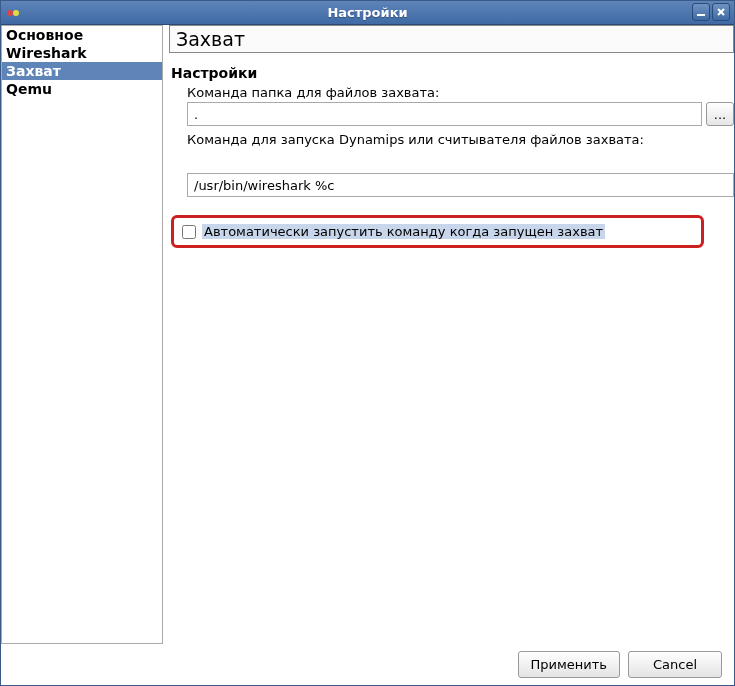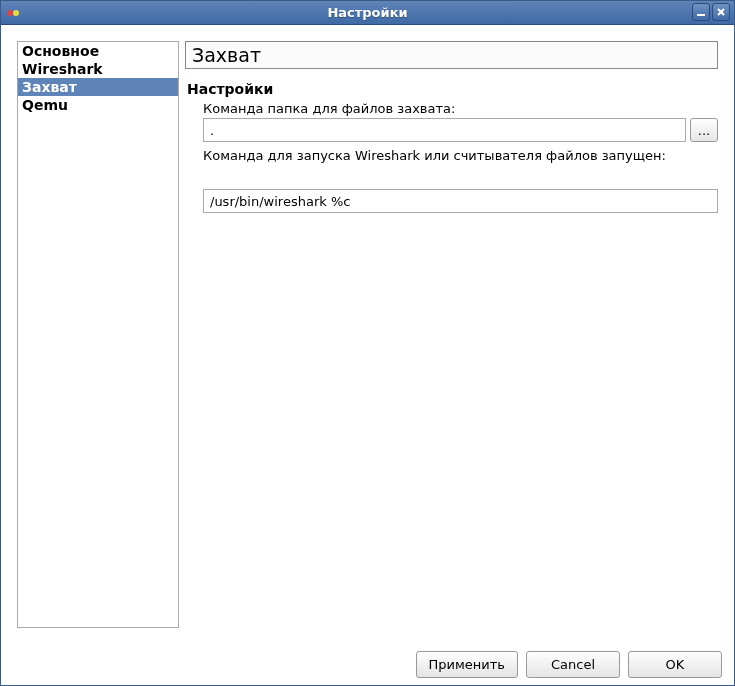--- a/index.html
+++ b/index.html
@@ -47,21 +47,21 @@
     background: linear-gradient(to bottom,#6f93c2,#3f6aa5);
     border: 1px solid #2a4a7a;
     border-radius: 3px;
     display: flex; align-items: center; justify-content: center;
     cursor: pointer;
   }
   .win-btn svg { width: 10px; height: 10px; stroke:#fff; stroke-width:2; fill:none; }
   .content-area {
     display: flex;
     height: 619px;
-    padding: 16px;
+    padding: 0;
     gap: 6px;
   }
   .sidebar {
     width: 162px;
     border: 1px solid #aaa;
     background: #fff;
     overflow: auto;
   }
   .sidebar-item {
     padding: 1px 4px;
@@ -204,26 +204,31 @@
 
     <div class="section-title">Настройки</div>
 
     <div class="field-group">
       <div class="field-label">Команда папка для файлов захвата:</div>
       <div class="input-row">
         <input type="text" style="flex: 1 1 0%;" value=".">
         <button class="browse-btn">...</button>
       </div>
 
-      <div class="field-label">Команда для запуска Wireshark или считывателя файлов запущен:</div>
+      <div class="field-label">Команда для запуска Dynamips или считывателя файлов захвата:</div>
       <div class="input-row">
         <input type="text" style="flex: 1 1 0%; margin-top: 24px;" value="/usr/bin/wireshark %c">
       </div>
     </div>
 
+    <div class="highlight-box">
+      <div class="checkbox-row">
+        <input type="checkbox" style="">
+        <label>Автоматически запустить команду когда запущен захват</label>
+      </div>
+    </div>
   </div>
 </div>
 
 <div class="button-bar">
   <button class="dlg-btn">Применить</button>
   <button class="dlg-btn">Cancel</button>
-  <button class="dlg-btn">OK</button>
 </div>
 
 </body></html>

